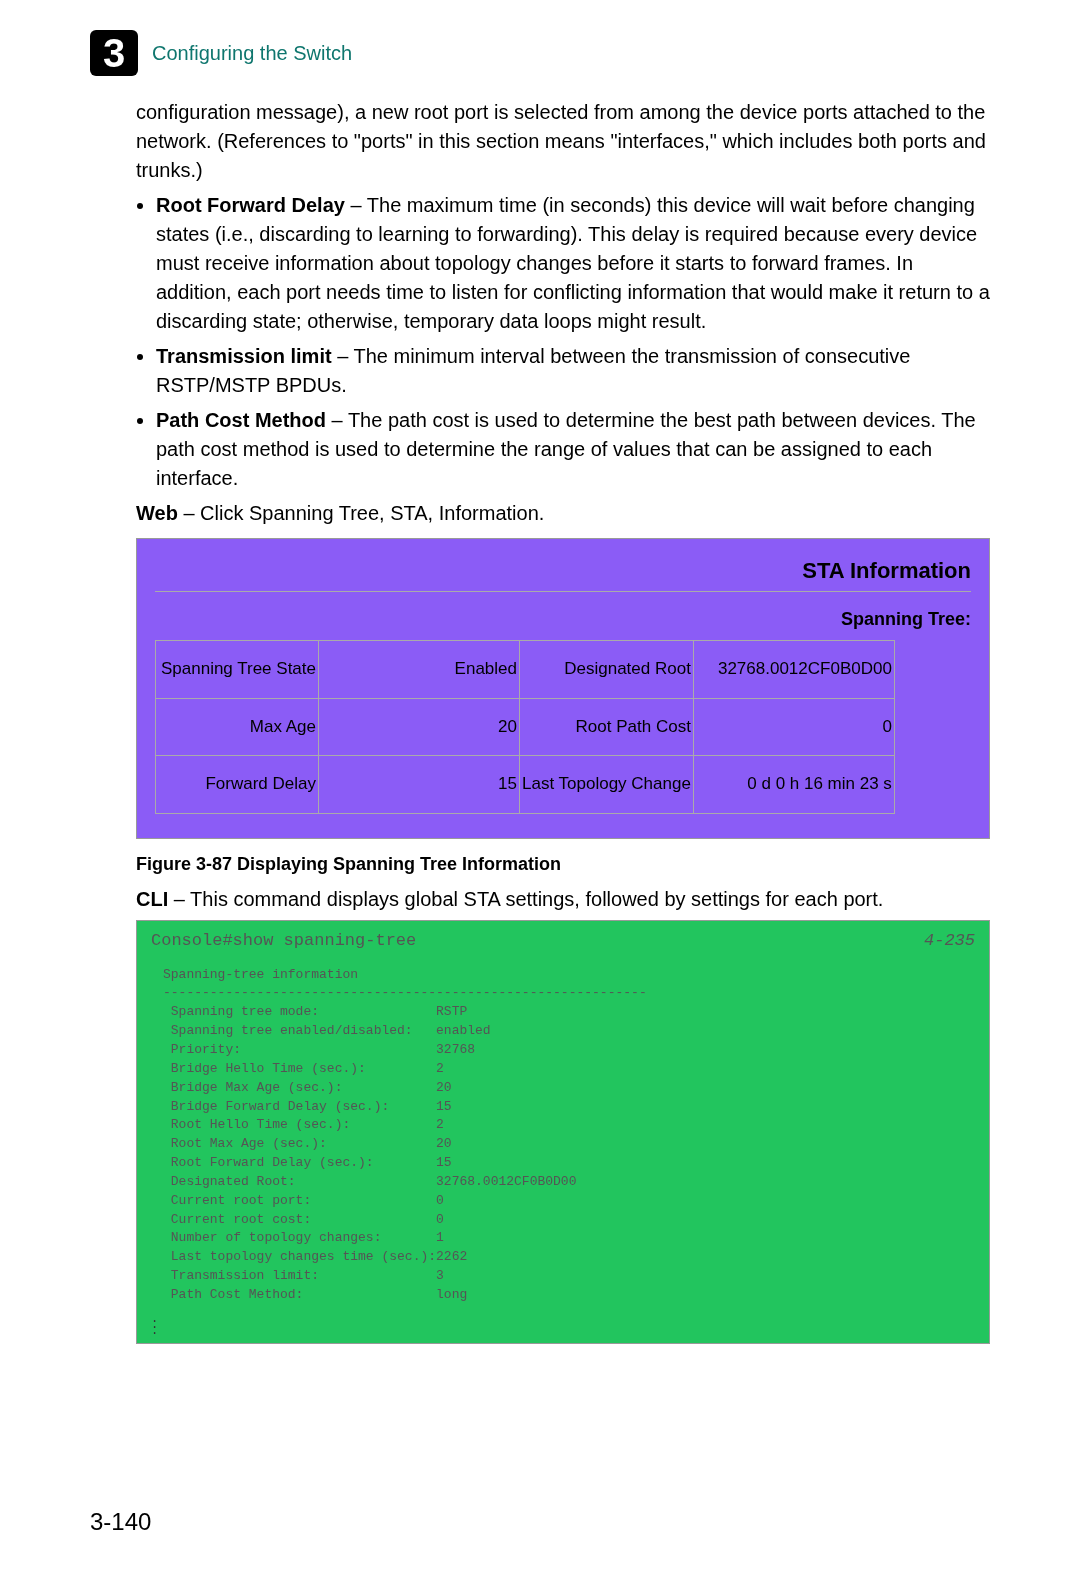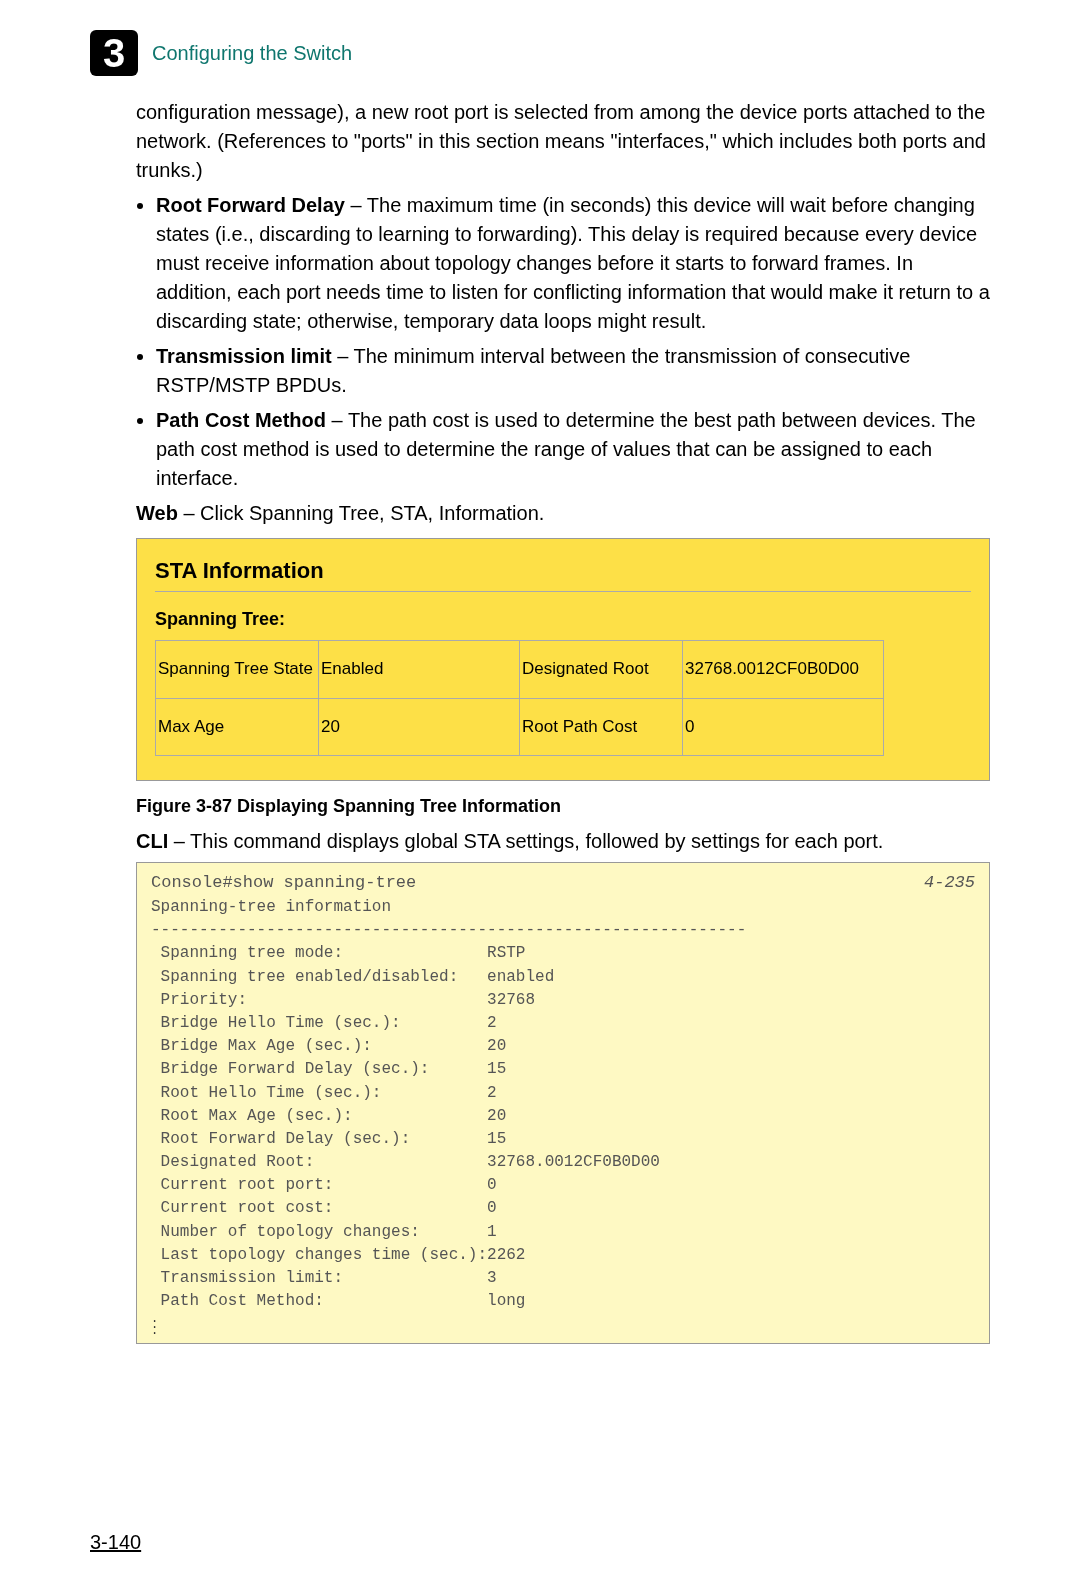--- a/index.html
+++ b/index.html
@@ -59,21 +59,22 @@
   .bold { font-weight: 700; }
   .section-lead {
     margin-top: 18px;
   }
 
   
   .web-box {
     border: 1px solid #999;
     margin-top: 10px;
     padding: 12px 18px 24px 18px;
-    background: #fde047;
+    background: #8b5cf6;
+    text-align: right;
   }
   .web-box h2 {
     font-size: 22px;
     font-weight: 700;
     margin: 4px 0 2px 0;
   }
   .web-box hr {
     border: none;
     border-top: 1px solid #aaa;
     margin: 4px 0 14px 0;
@@ -99,57 +100,56 @@
     text-align: left;
     font-weight: 700;
     font-size: 18px;
     margin: 12px 0 8px 0;
   }
 
   
   .cli-wrap {
     border: 1px solid #999;
     padding: 8px 14px 8px 14px;
-    background: #fef9c3;
+    background: #22c55e;
   }
   .cli-line {
     display: flex;
     justify-content: space-between;
     font-family: "Courier New", monospace;
     font-size: 17px;
     color: #555;
     white-space: pre;
   }
   .cli {
     font-family: "Courier New", monospace;
-    font-size: 16px;
+    font-size: 13px;
     color: #555;
     white-space: pre;
-    margin: 0;
+    margin: 12px;
   }
   .cli-ref {
     font-style: italic;
     font-family: "Courier New", monospace;
     color: #555;
     margin-left: 16px;
   }
   .vdots {
     font-family: "Courier New", monospace;
     line-height: 5px;
     font-size: 12px;
     margin-top: 4px;
     color:#333;
   }
   .vdots div { height:6px; }
   .page-num {
     position: absolute;
     left: 90px;
-    bottom: 16px;
-    font-size: 20px;
-    text-decoration: underline;
+    bottom: 34px;
+    font-size: 24px;
   }
 </style>
 </head>
 <body>
 
 <div class="page">
 
   <div class="hdr">
     <div class="chapter-num-box">3</div>
     <div class="chapter-title">Configuring the Switch</div>
@@ -185,20 +185,26 @@
             <td class="lbl">Spanning Tree State</td>
             <td class="val">Enabled</td>
             <td class="lbl">Designated Root</td>
             <td class="val">32768.0012CF0B0D00</td>
           </tr>
           <tr>
             <td class="lbl">Max Age</td>
             <td class="val">20</td>
             <td class="lbl">Root Path Cost</td>
             <td class="val">0</td>
+          </tr>
+          <tr>
+            <td class="lbl">Forward Delay</td>
+            <td class="val">15</td>
+            <td class="lbl">Last Topology Change</td>
+            <td class="val">0 d 0 h 16 min 23 s</td>
           </tr>
         </tbody>
       </table>
     </div>
 
     <div class="figcap">Figure 3-87  Displaying Spanning Tree Information</div>
 
     <p>
       <span class="bold">CLI</span><span> – This command displays global STA settings, followed by settings for each port.</span>
     </p>

